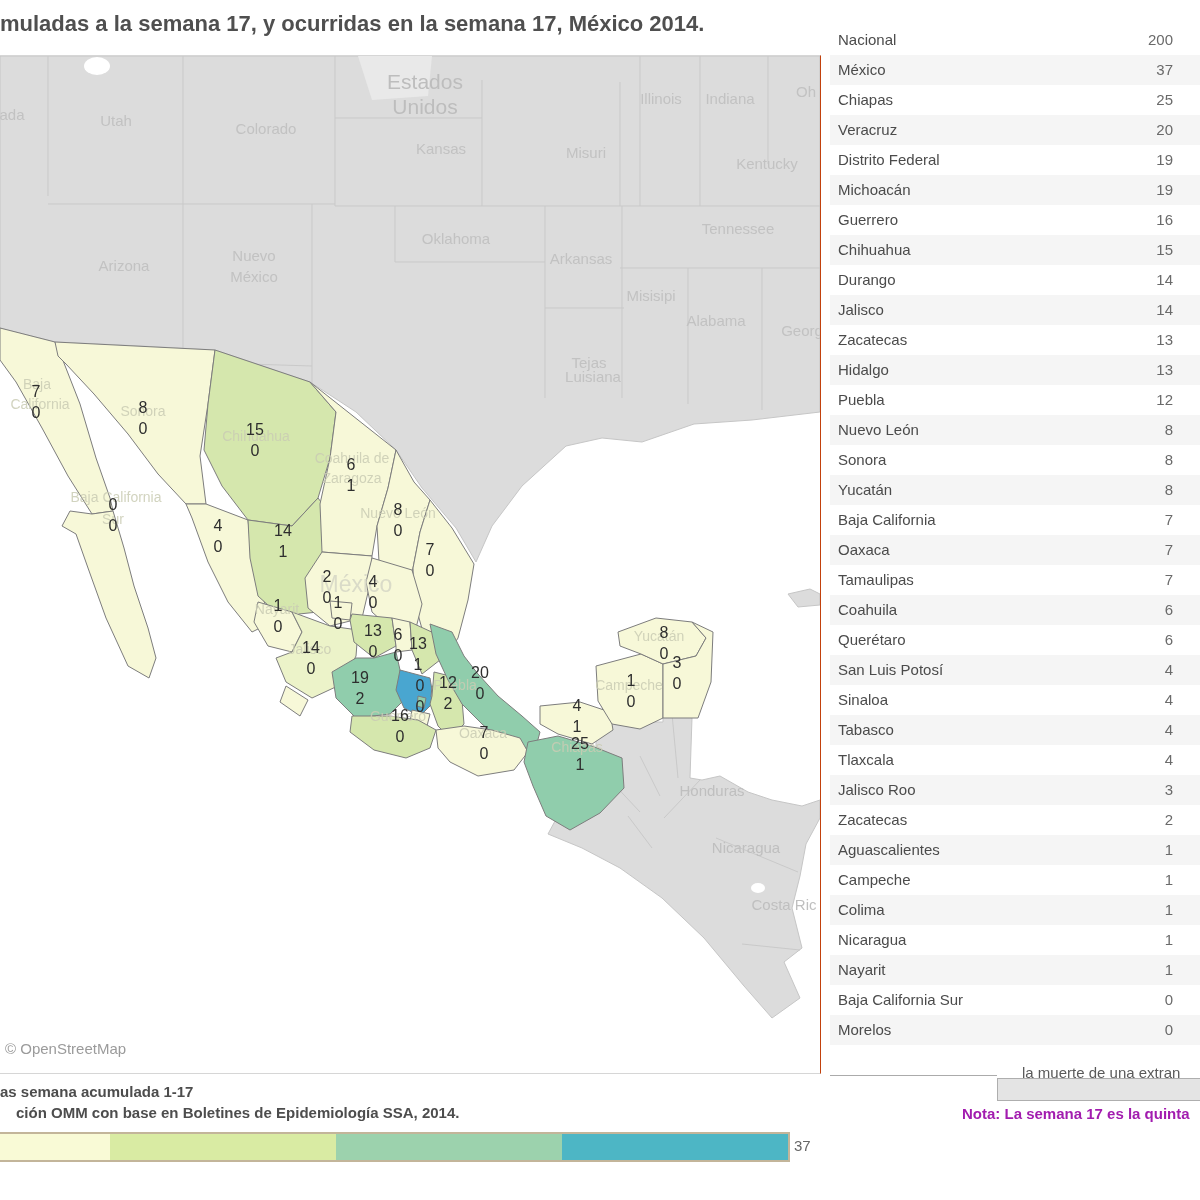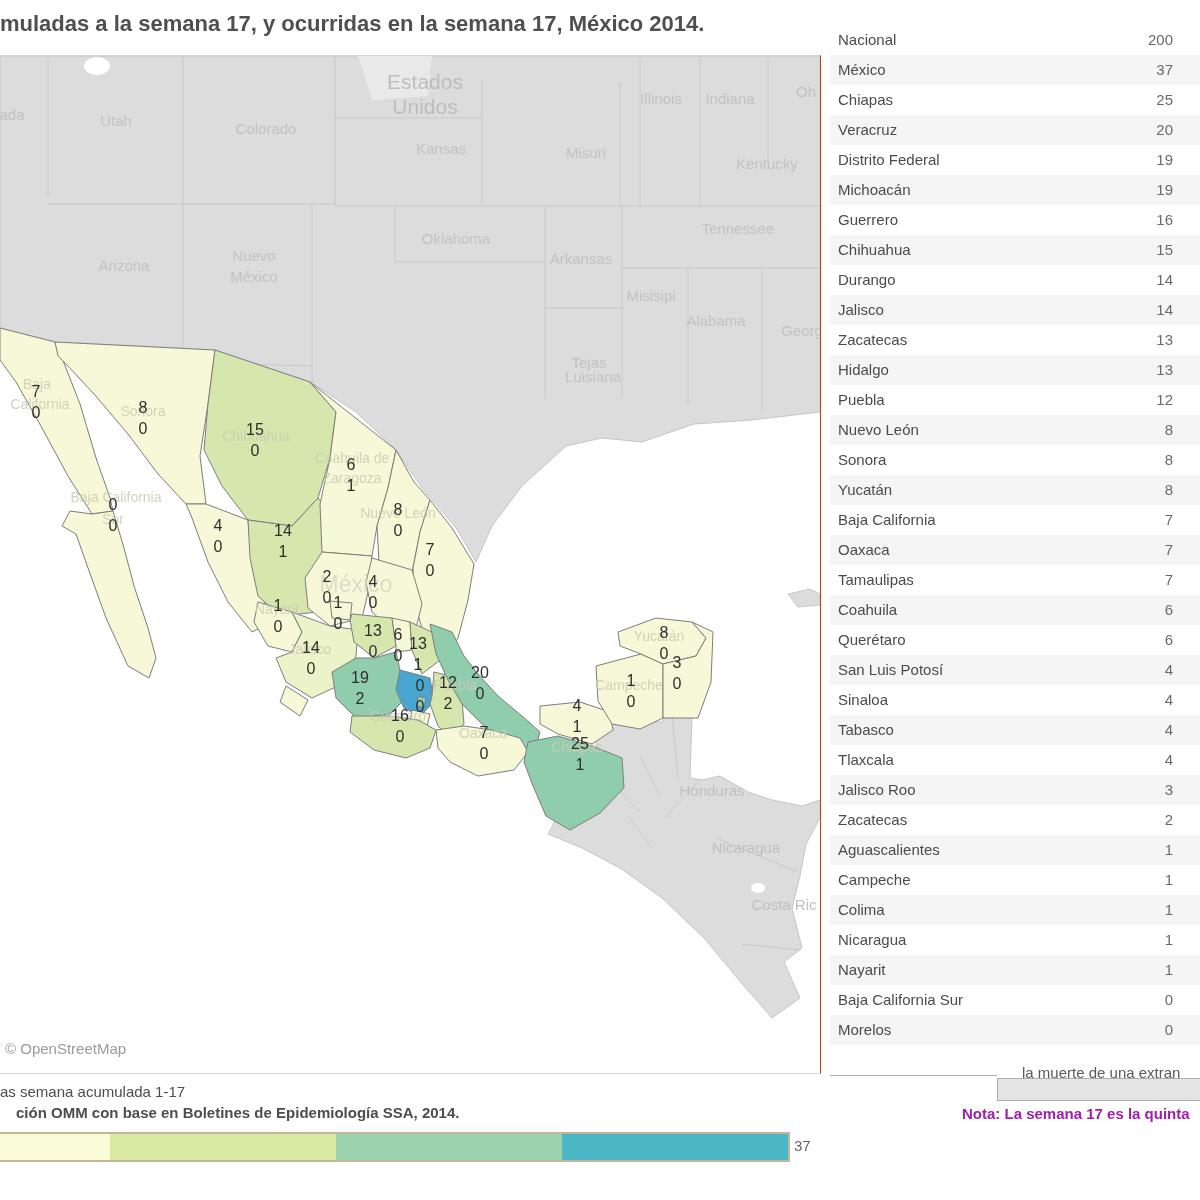--- a/index.html
+++ b/index.html
@@ -25,21 +25,21 @@
   #table{position:absolute;left:830px;top:25px;width:370px;font-size:15px}
   .thead{height:29px;position:relative}
   .th-ent{position:absolute;left:8px;top:5px;font-weight:bold;color:#454545}
   .th-val{position:absolute;right:27px;top:5px;font-weight:bold;color:#454545}
   .thead::after{content:"";position:absolute;left:0;bottom:0;width:167px;border-bottom:1px solid #a5a5a5}
   .trow{height:30px;position:relative}
   .trow.alt{background:#f5f5f5}
   .ent{position:absolute;left:8px;top:6px;font-weight:normal;color:#4b4b4b}
   .val{position:absolute;right:27px;top:6px;color:#6a6a6a}
   #table-bottom-line{position:absolute;left:830px;top:1075px;width:167px;border-bottom:1px solid #ababab}
-  .lgnd-line1{position:absolute;left:0;top:1083px;font-size:15px;font-weight:normal;color:#4d4d4d;white-space:nowrap}
+  .lgnd-line1{position:absolute;left:0;top:1083px;font-size:15px;font-weight:bold;color:#4d4d4d;white-space:nowrap}
   .lgnd-line2{position:absolute;left:16px;top:1104px;font-size:15px;font-weight:bold;color:#4d4d4d;white-space:nowrap}
   #legend-bar{position:absolute;left:-118px;top:1132px;height:26px;display:flex;border:2px solid #c3b59a}
   #legend-bar div{width:226px;height:26px}
   .lgnd-max{position:absolute;left:794px;top:1137px;font-size:15px;color:#666}
   #hscroll{position:absolute;left:997px;top:1078px;width:215px;height:21px;background:#e4e4e4;border:1px solid #aeaeae}
   .note1{position:absolute;left:962px;top:1105px;font-size:15px;font-weight:bold;color:#a21caf;white-space:nowrap}
   .note2{position:absolute;left:1022px;top:1064px;font-size:15px;font-weight:normal;color:#5a5a5a;white-space:nowrap}
 </style>
 </head>
 <body>

